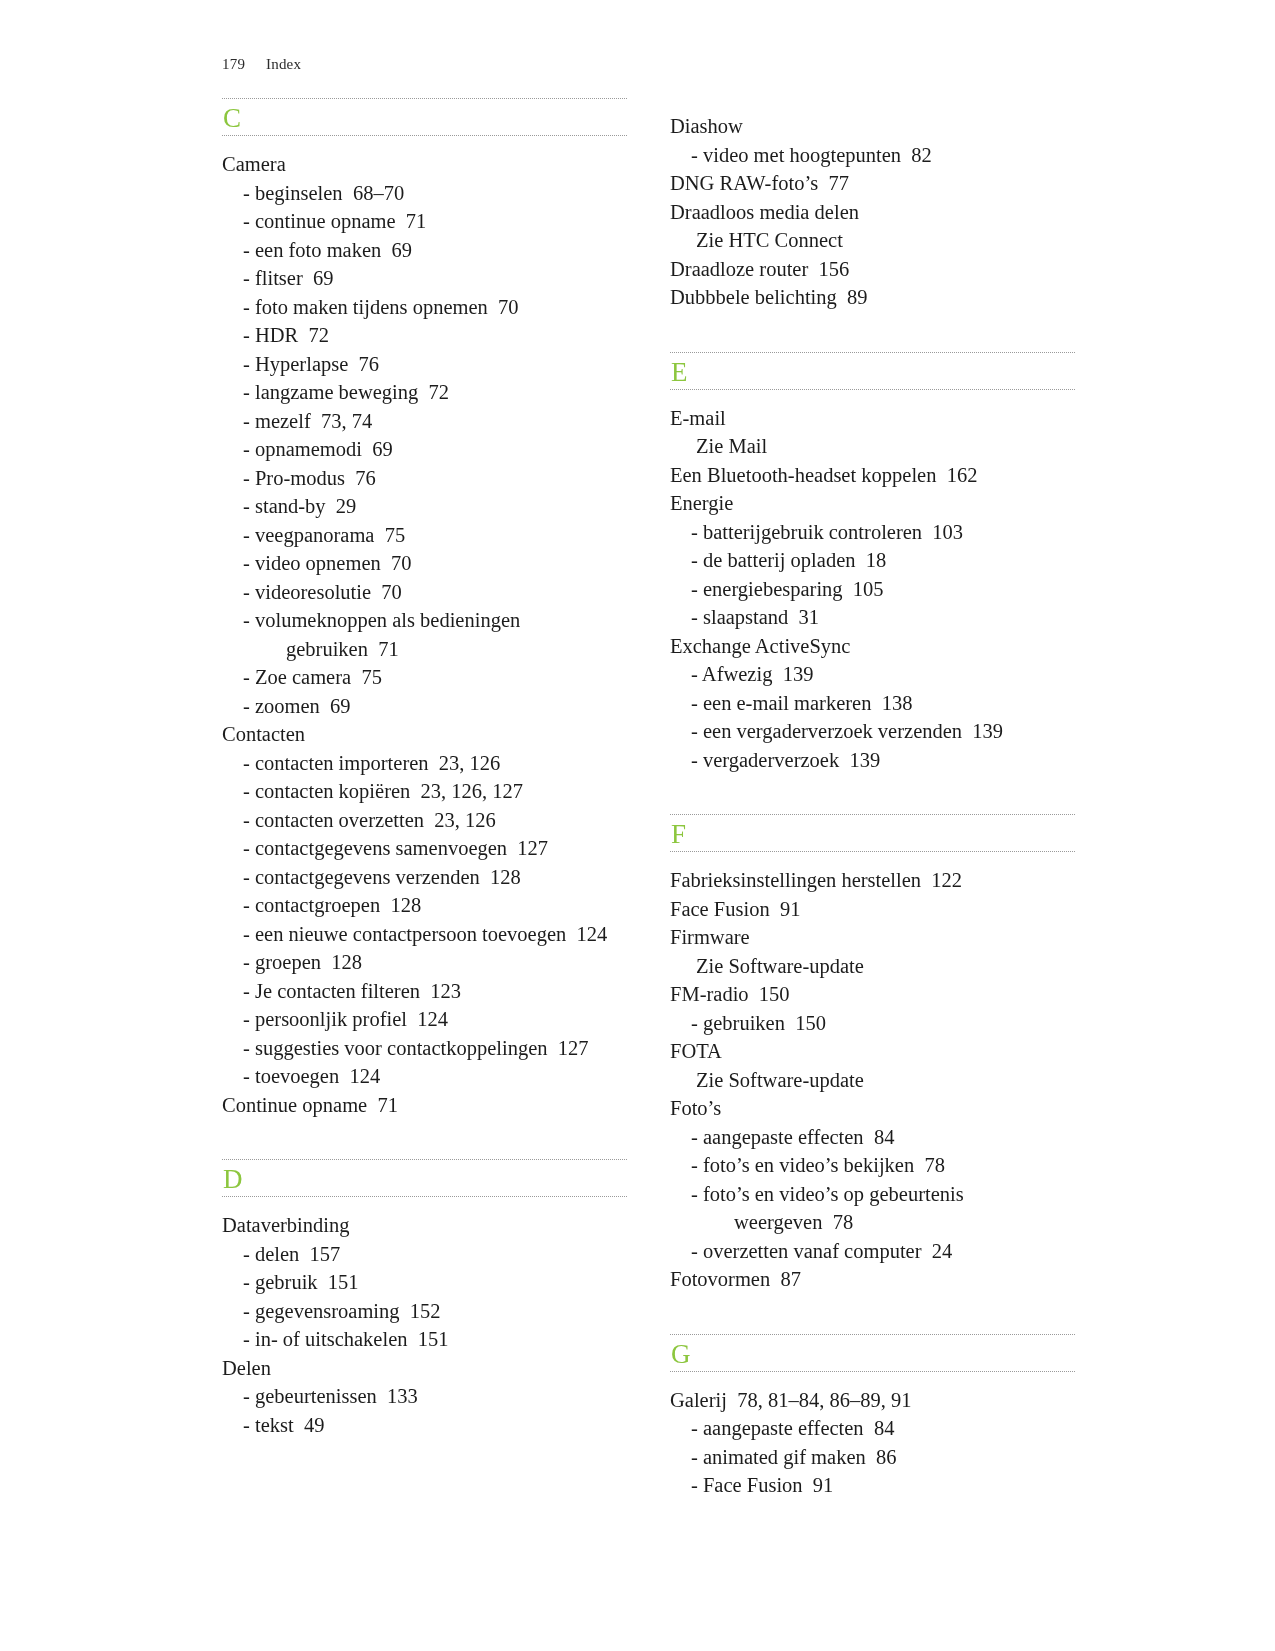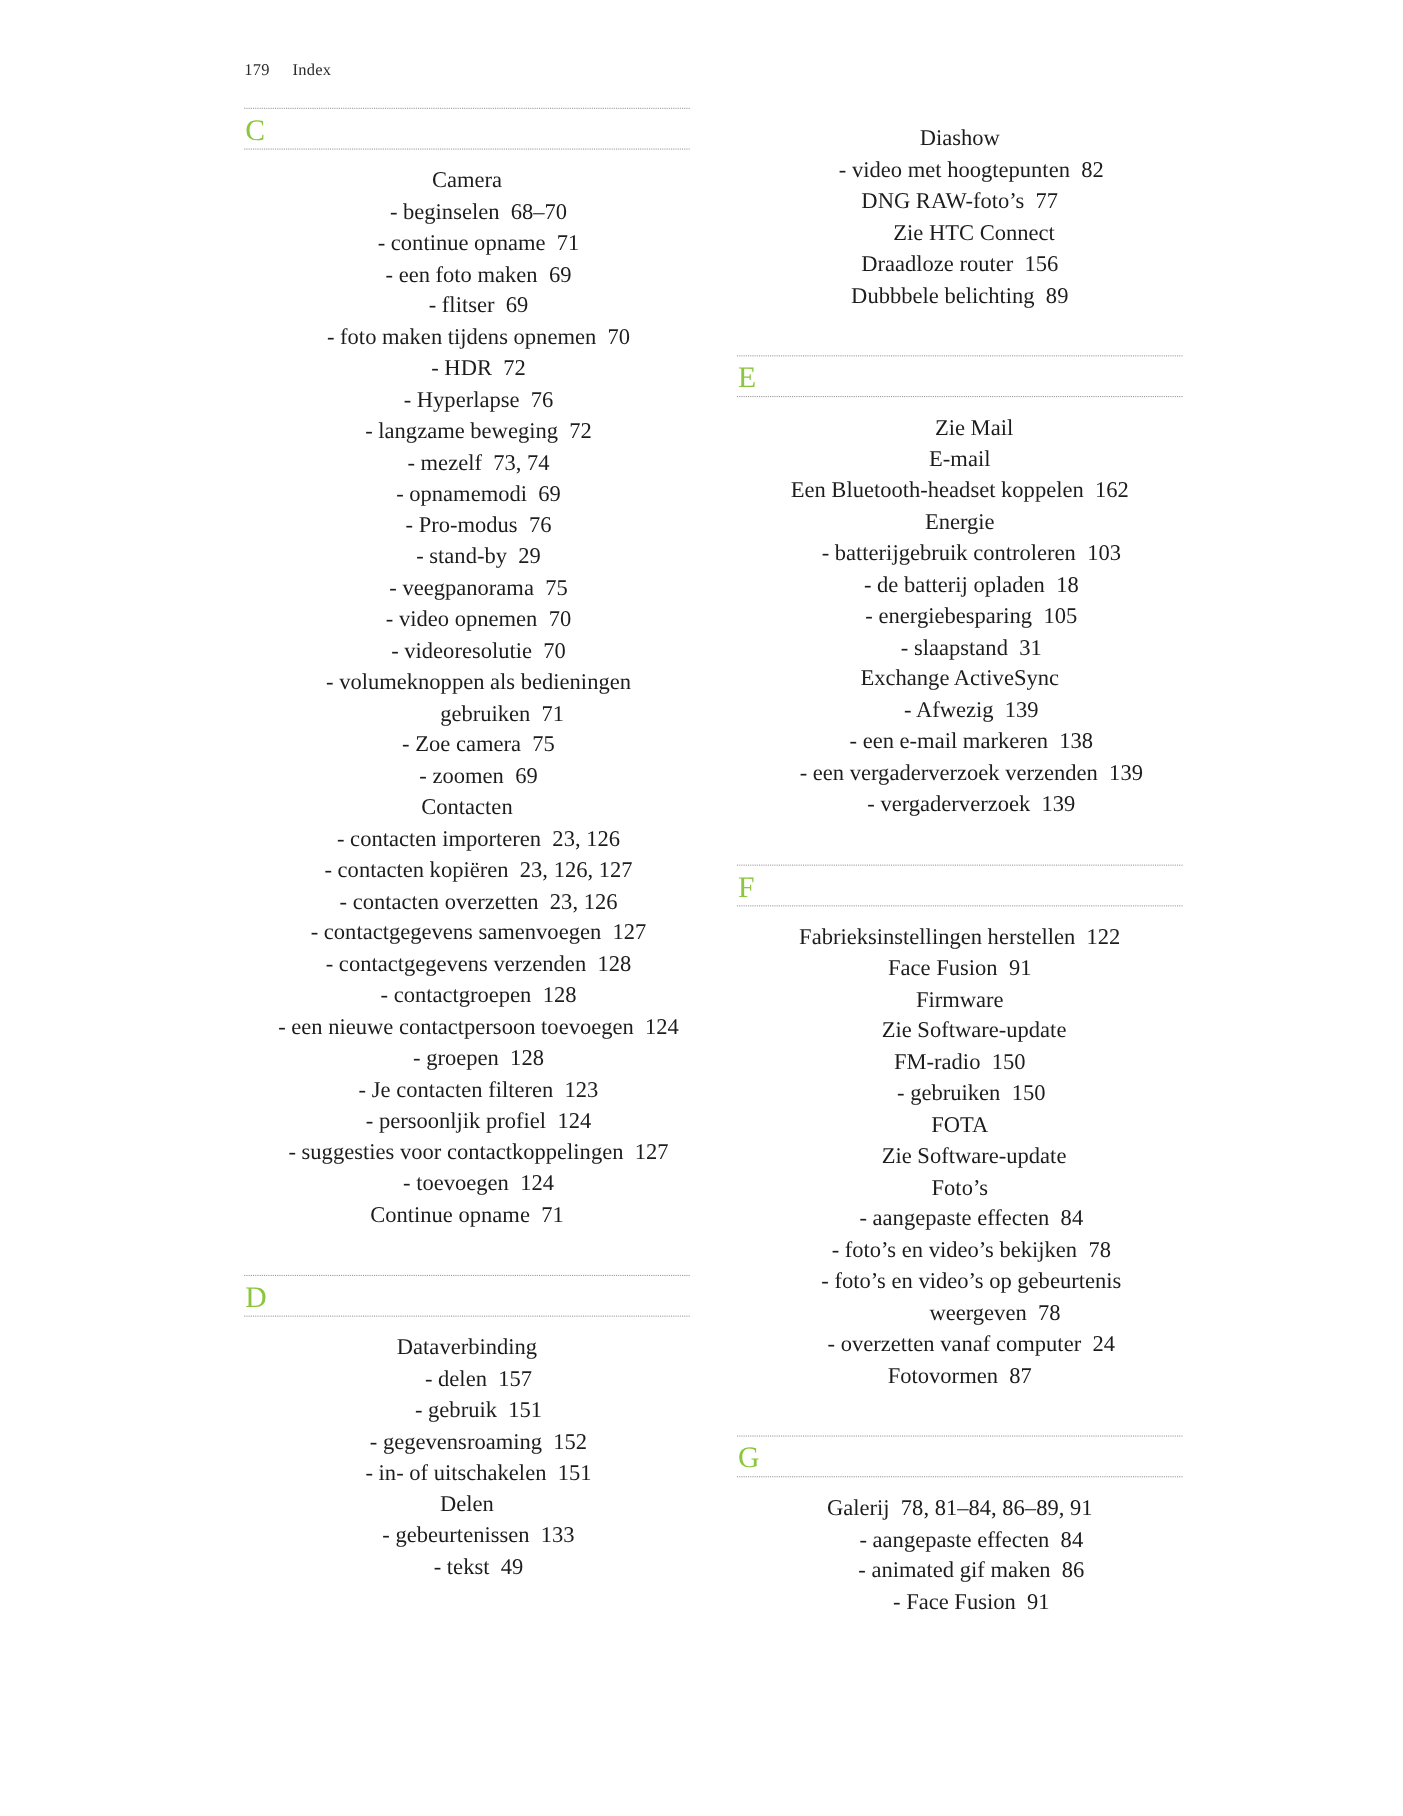--- a/index.html
+++ b/index.html
@@ -74,21 +74,20 @@
     line-height: 30px;
     color: #8CC63E;
     padding: 4px 0 2px 1px;
     font-weight: 400;
     font-family: "Liberation Serif", "DejaVu Serif", serif;
   }
 
   
   .entries {
     margin-top: 14px;
-    text-align: center;
   }
   .entry {
     font-size: 20.5px;
     line-height: 28.5px;
     color: #1c1c1c;
     white-space: pre-wrap;
   }
   .entry.level0 {
     padding-left: 0;
   }
@@ -171,32 +170,33 @@
           <div class="entry level0"><span>Delen</span></div>
           <div class="entry level1"><span>- gebeurtenissen</span><span class="pages"> 133</span></div>
           <div class="entry level1"><span>- tekst</span><span class="pages"> 49</span></div>
         </div>
       </div>
       <div class="column">
         <div class="entries">
           <div class="entry level0"><span>Diashow</span></div>
           <div class="entry level1"><span>- video met hoogtepunten</span><span class="pages"> 82</span></div>
           <div class="entry level0"><span>DNG RAW-foto’s</span><span class="pages"> 77</span></div>
+          <div class="entry level0"><span>Draadloos media delen</span></div>
           <div class="entry see"><span>Zie HTC Connect</span></div>
           <div class="entry level0"><span>Draadloze router</span><span class="pages"> 156</span></div>
           <div class="entry level0"><span>Dubbbele belichting</span><span class="pages"> 89</span></div>
         </div>
         <div class="alpha-block spaced">
           <div class="rule"></div>
           <div class="alpha-letter" style="color: rgb(140, 198, 62);">E</div>
           <div class="rule"></div>
         </div>
         <div class="entries">
+          <div class="entry level0"><span>E-mail</span></div>
           <div class="entry see"><span>Zie Mail</span></div>
-          <div class="entry level0"><span>E-mail</span></div>
           <div class="entry level0"><span>Een Bluetooth-headset koppelen</span><span class="pages"> 162</span></div>
           <div class="entry level0"><span>Energie</span></div>
           <div class="entry level1"><span>- batterijgebruik controleren</span><span class="pages"> 103</span></div>
           <div class="entry level1"><span>- de batterij opladen</span><span class="pages"> 18</span></div>
           <div class="entry level1"><span>- energiebesparing</span><span class="pages"> 105</span></div>
           <div class="entry level1"><span>- slaapstand</span><span class="pages"> 31</span></div>
           <div class="entry level0"><span>Exchange ActiveSync</span></div>
           <div class="entry level1"><span>- Afwezig</span><span class="pages"> 139</span></div>
           <div class="entry level1"><span>- een e-mail markeren</span><span class="pages"> 138</span></div>
           <div class="entry level1"><span>- een vergaderverzoek verzenden</span><span class="pages"> 139</span></div>

